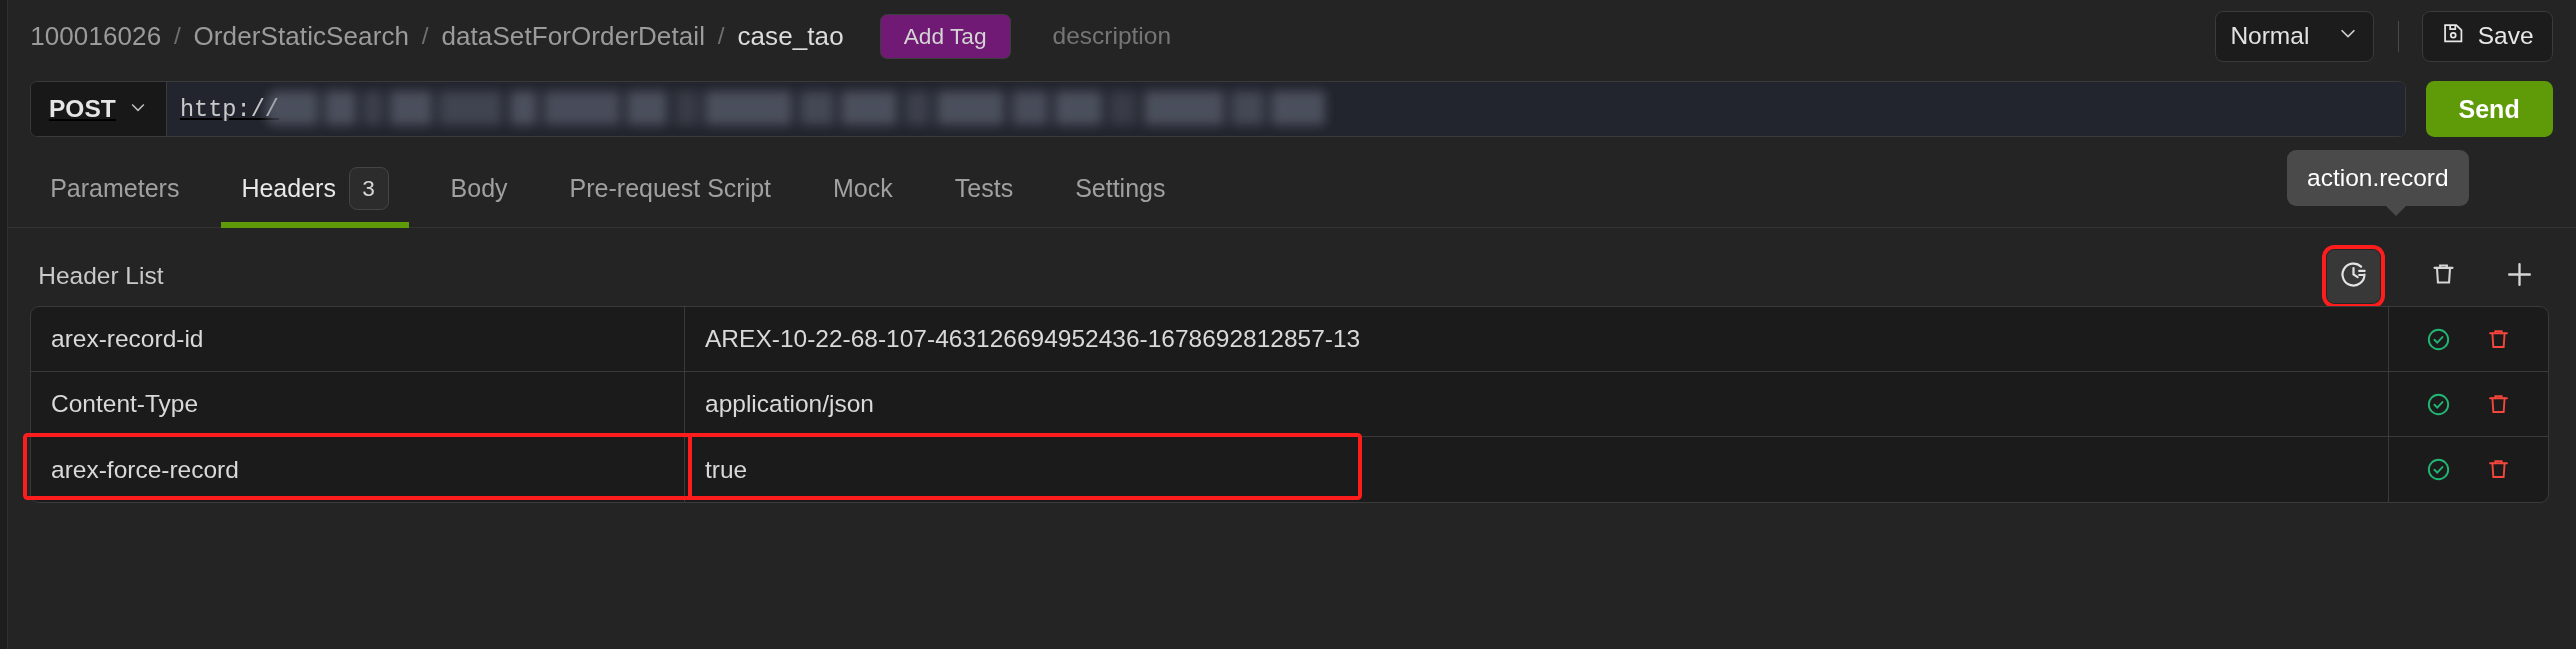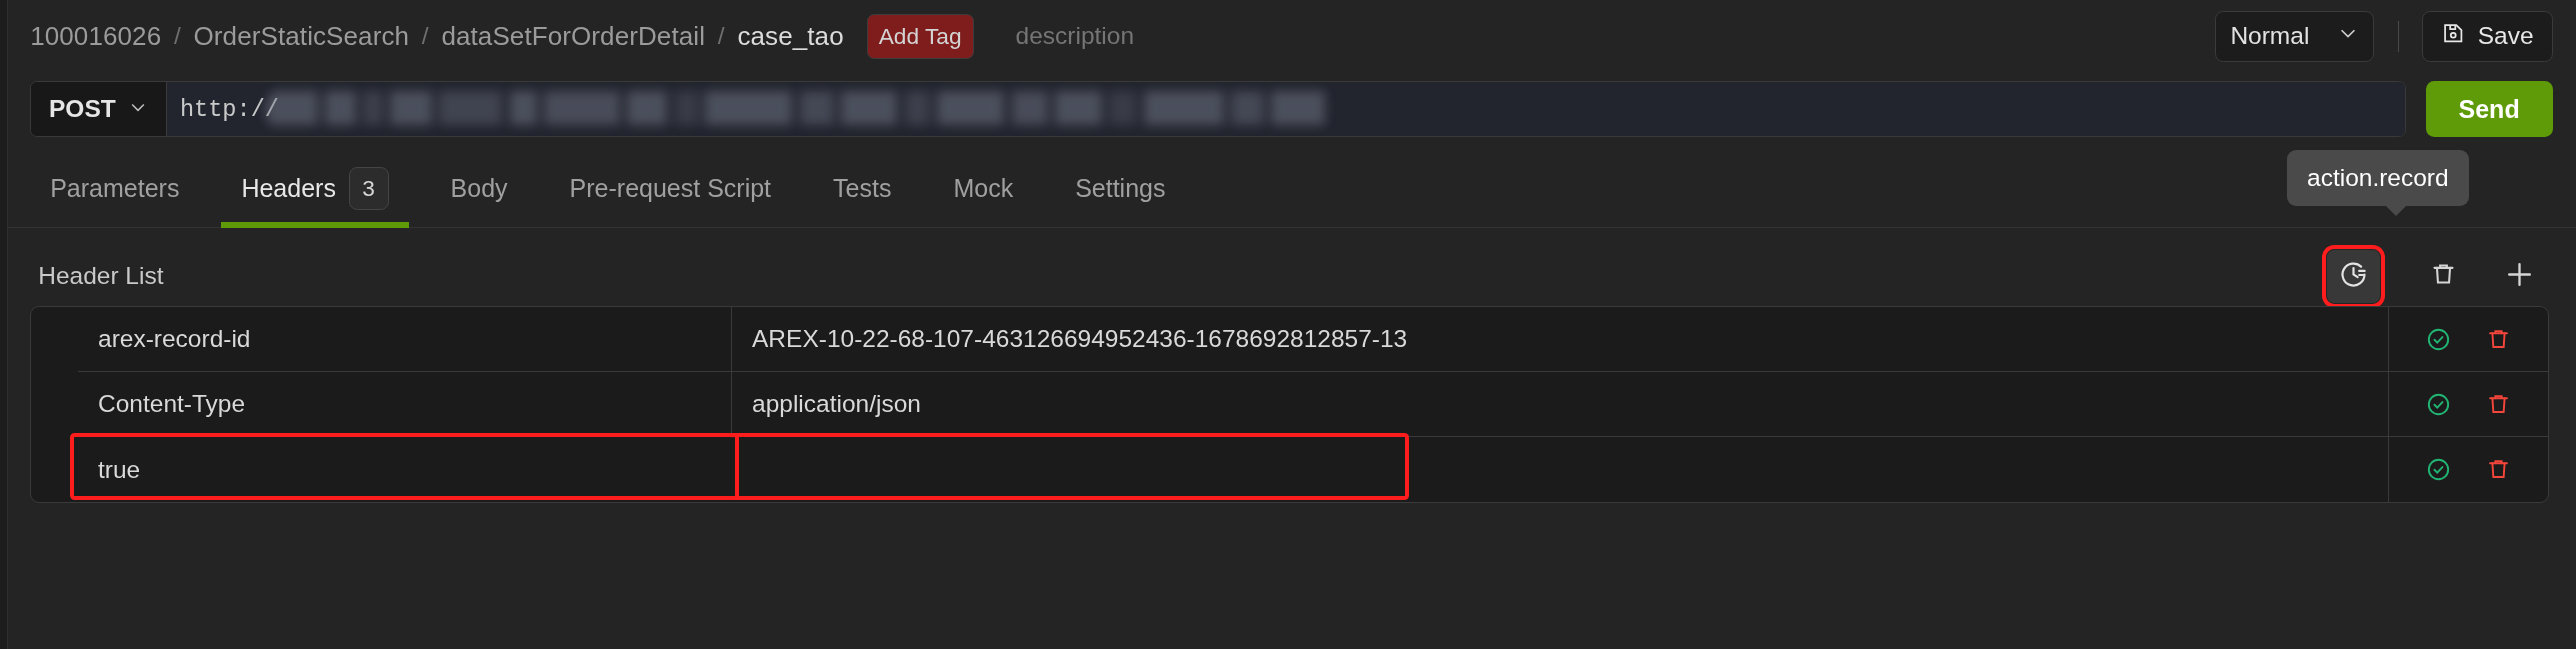--- a/index.html
+++ b/index.html
@@ -45,26 +45,26 @@
     color: #9b9b9b;
     white-space: nowrap;
   }
   .crumb.last { color: #dcdcdc; }
   .crumb-sep {
     color: #6e6e6e;
     margin: 0 12.7px;
     font-size: 24.5px;
   }
   .add-tag {
-    margin-left: 23px;
+    margin-left: 36px;
     height: 45px;
-    padding: 0 11px;
+    padding: 0 23px;
     border: 0.9px solid #3d3d3d;
     border-radius: 7.2px;
-    background: #7f1d1d;
+    background: #701a75;
     color: #d4d4d4;
     font-size: 22.7px;
     font-family: "Liberation Sans", sans-serif;
     display: flex;
     align-items: center;
     cursor: pointer;
   }
   .description {
     margin-left: 42px;
     color: #757575;
@@ -117,20 +117,21 @@
     gap: 20px;
   }
   .url-group {
     flex: 1 1 auto;
     height: 56px;
     display: flex;
     border: 0.9px solid #3a3a3a;
     border-radius: 7.2px;
     overflow: hidden;
     background: #1a1a1a;
+    text-decoration: underline;
   }
   .method {
     width: 136px;
     background: #181818;
     border-right: 0.9px solid #3a3a3a;
     display: flex;
     align-items: center;
     justify-content: center;
     gap: 12.7px;
     color: #e6e6e6;
@@ -278,21 +279,20 @@
 
   
   .table {
     position: absolute;
     left: 30px; top: 306px;
     width: 2519px;
     border: 0.9px solid #3a3a3a;
     border-radius: 9px;
     overflow: visible;
     background: #1b1b1b;
-    padding-left: 47px;
   }
   .trow {
     display: flex;
     height: 65px;
     align-items: stretch;
     border-bottom: 0.9px solid #3a3a3a;
     position: relative;
   }
   .trow:last-child { border-bottom: none; }
   .trow:first-child { border-top-left-radius: 9px; border-top-right-radius: 9px; }
@@ -424,24 +424,24 @@
       <span>Headers</span>
       <span class="tab-badge">3</span>
     </div>
     <div class="tab">
       <span>Body</span>
     </div>
     <div class="tab">
       <span>Pre-request Script</span>
     </div>
     <div class="tab">
+      <span>Mock</span>
+    </div>
+    <div class="tab">
       <span>Tests</span>
-    </div>
-    <div class="tab">
-      <span>Mock</span>
     </div>
     <div class="tab">
       <span>Settings</span>
     </div>
   </div>
 
   <div class="tooltip">action.record</div>
 
   <div class="listbar">
     <div class="listbar-title">Header List</div>
@@ -512,20 +512,21 @@
           <svg width="27" height="27" viewBox="0 0 24 24" fill="none" stroke="#f4463b" stroke-width="1.7" stroke-linecap="round">
             <path d="M4.5 6.5h15"></path>
               <path d="M9.2 6.5V4.6h5.6v1.9"></path>
               <path d="M6.6 6.5l.8 12.2h9.2l.8-12.2"></path>
           </svg>
         </span>
       </div>
     </div>
 
     <div class="trow">
+      <div class="cell-key">arex-force-record</div>
       <div class="cell-val">true</div>
       <div class="cell-actions">
         <span class="act-icon">
           <svg width="27" height="27" viewBox="0 0 24 24" fill="none" stroke="#21b573" stroke-width="1.7" stroke-linecap="round">
             <circle cx="12" cy="12" r="8.6"></circle>
               <path d="M8.4 12.2l2.5 2.6 4.6-5"></path>
           </svg>
         </span>
         <span class="act-icon">
           <svg width="27" height="27" viewBox="0 0 24 24" fill="none" stroke="#f4463b" stroke-width="1.7" stroke-linecap="round">

